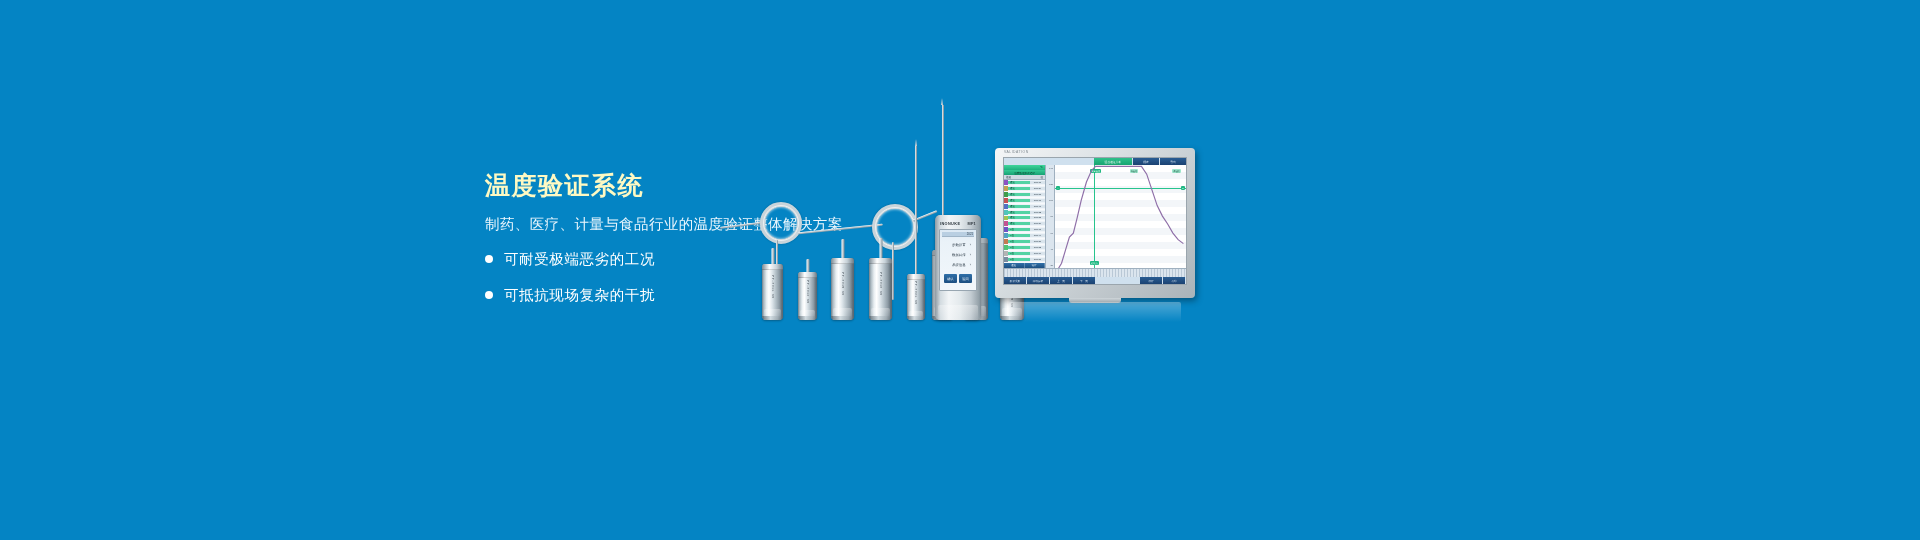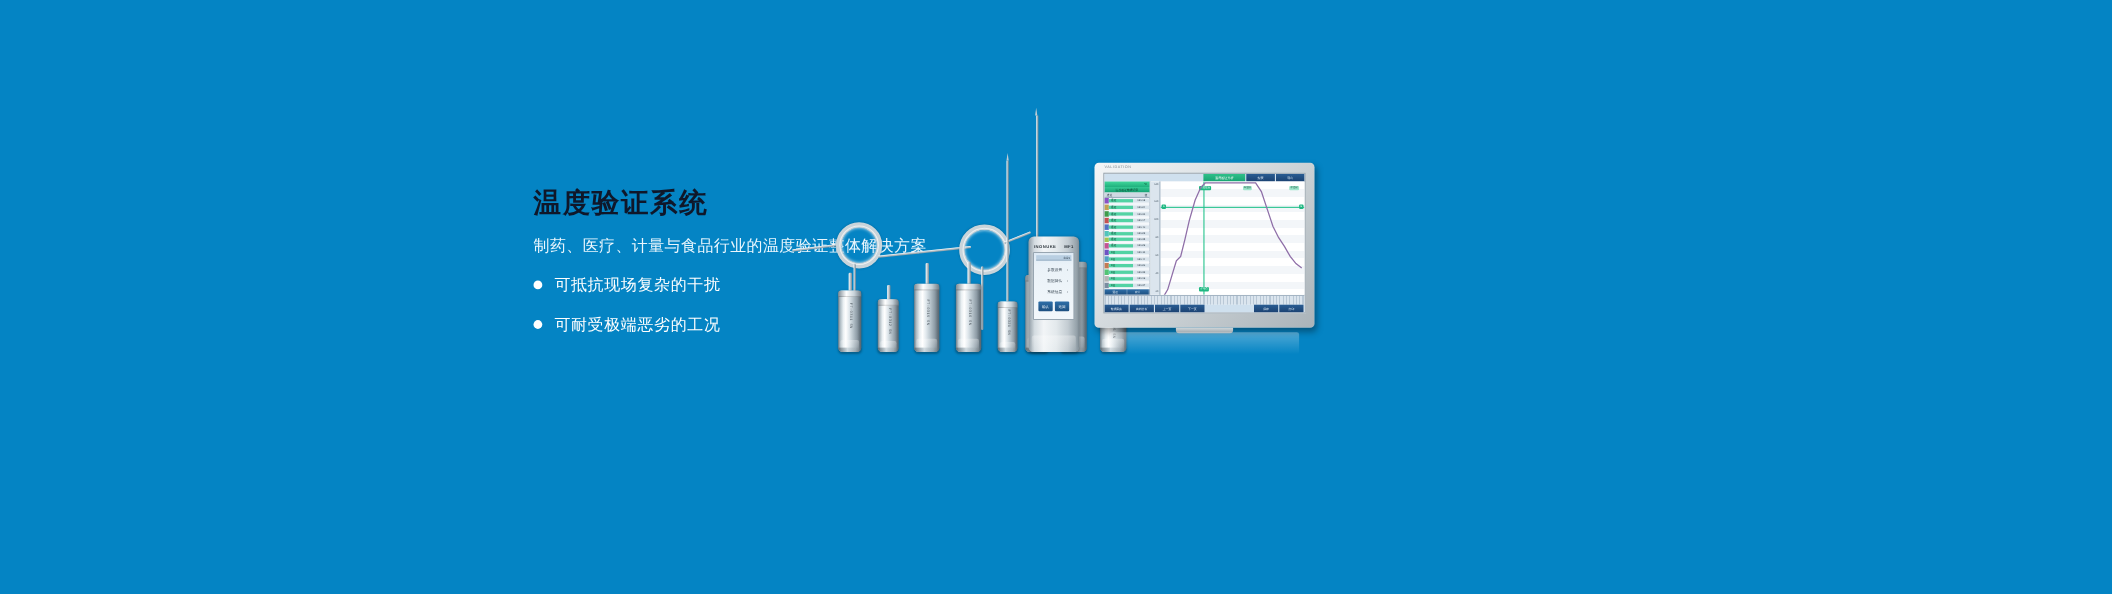--- a/index.html
+++ b/index.html
@@ -11,21 +11,21 @@
   }
   #banner {
     position:absolute; left:0; top:0; width:1920px; height:540px;
     background:#0484c4;
     overflow:hidden;
   }
 
   
   #copy { position:absolute; left:485px; top:172px; width:420px; }
   #title {
-    font-size:25px; font-weight:bold; color:#0f172a;
+    font-size:25px; font-weight:bold; color:#fef9c3;
     letter-spacing:1.5px; line-height:1.1;
   }
   #subtitle {
     margin-top:16px;
     font-size:14.5px; color:#eaf6fd; letter-spacing:0.4px; line-height:1.2;
     white-space:nowrap;
   }
   .bullet-row {
     margin-top:17px; display:flex; align-items:center;
     font-size:14.5px; color:#ffffff; letter-spacing:0.6px;
@@ -276,25 +276,25 @@
 <body>
 
 <div id="banner">
 
   <div id="copy">
     <div id="title">温度验证系统</div>
     <div id="subtitle">制药、医疗、计量与食品行业的温度验证整体解决方案</div>
 
     <div class="bullet-row">
       <span class="dot"></span>
-      <span>可抵抗现场复杂的干扰</span>
+      <span>可耐受极端恶劣的工况</span>
     </div>
     <div class="bullet-row">
       <span class="dot"></span>
-      <span>可耐受极端恶劣的工况</span>
+      <span>可抵抗现场复杂的干扰</span>
     </div>
   </div>
 
   <div id="stage">
 
     <div id="wires">
       <div class="wire" style="left:0px; top:44px; width:46px; transform:rotate(-7deg);"></div>
       <div class="coil" style="left:40px; top:22px; width:42px; height:42px;"></div>
       <div class="wire" style="left:78px; top:48px; width:85px; transform:rotate(-6deg);"></div>
       <div class="coil" style="left:152px; top:24px; width:46px; height:46px;"></div>

